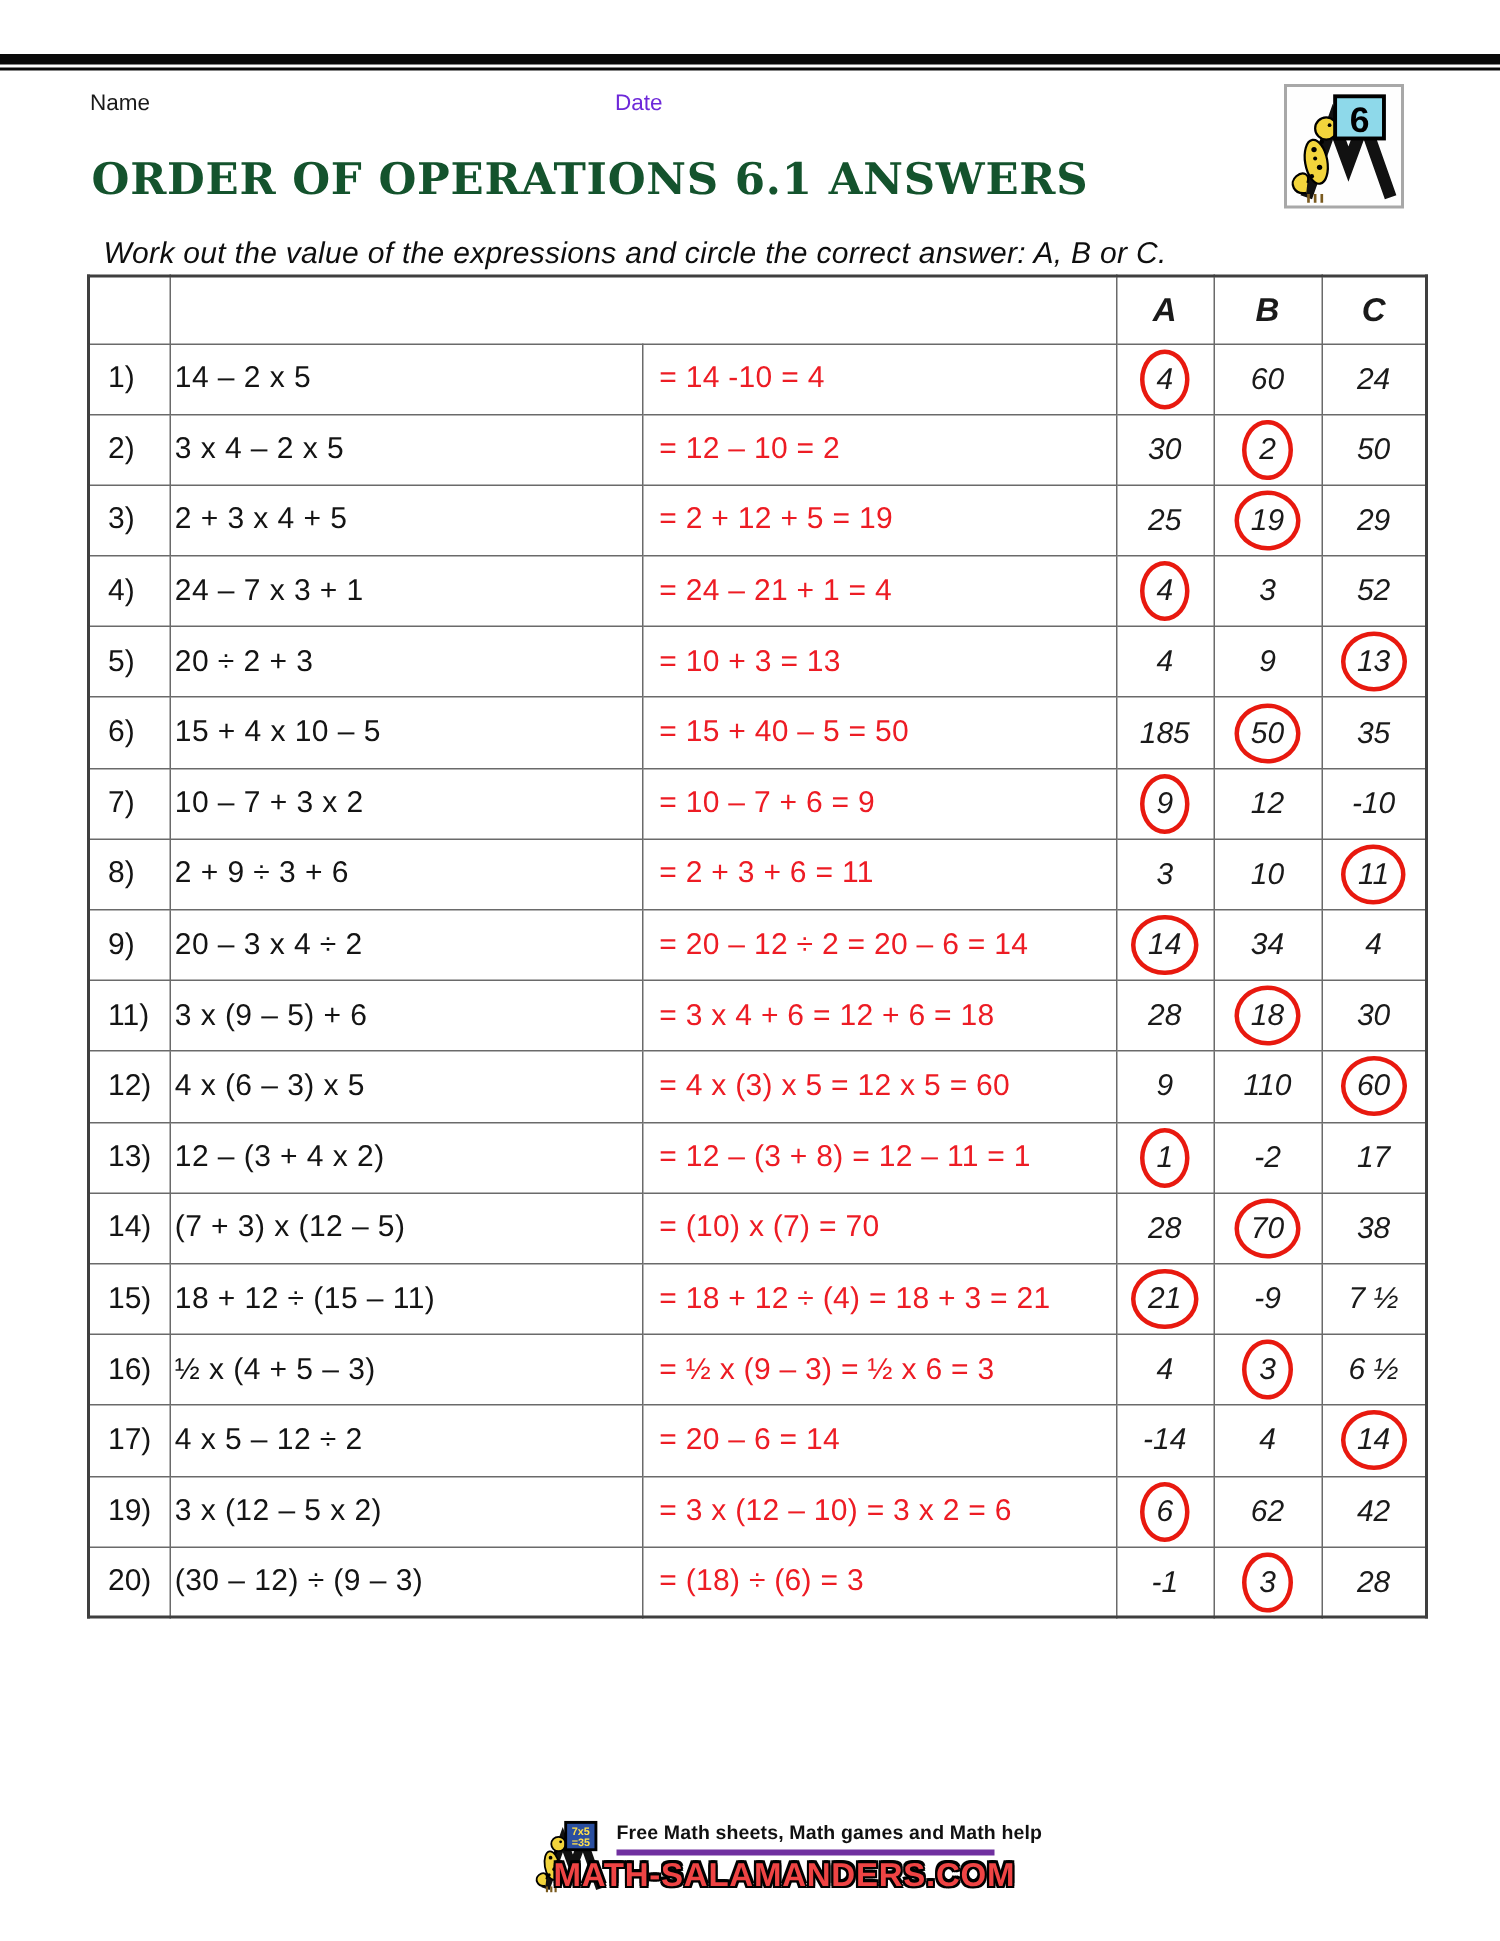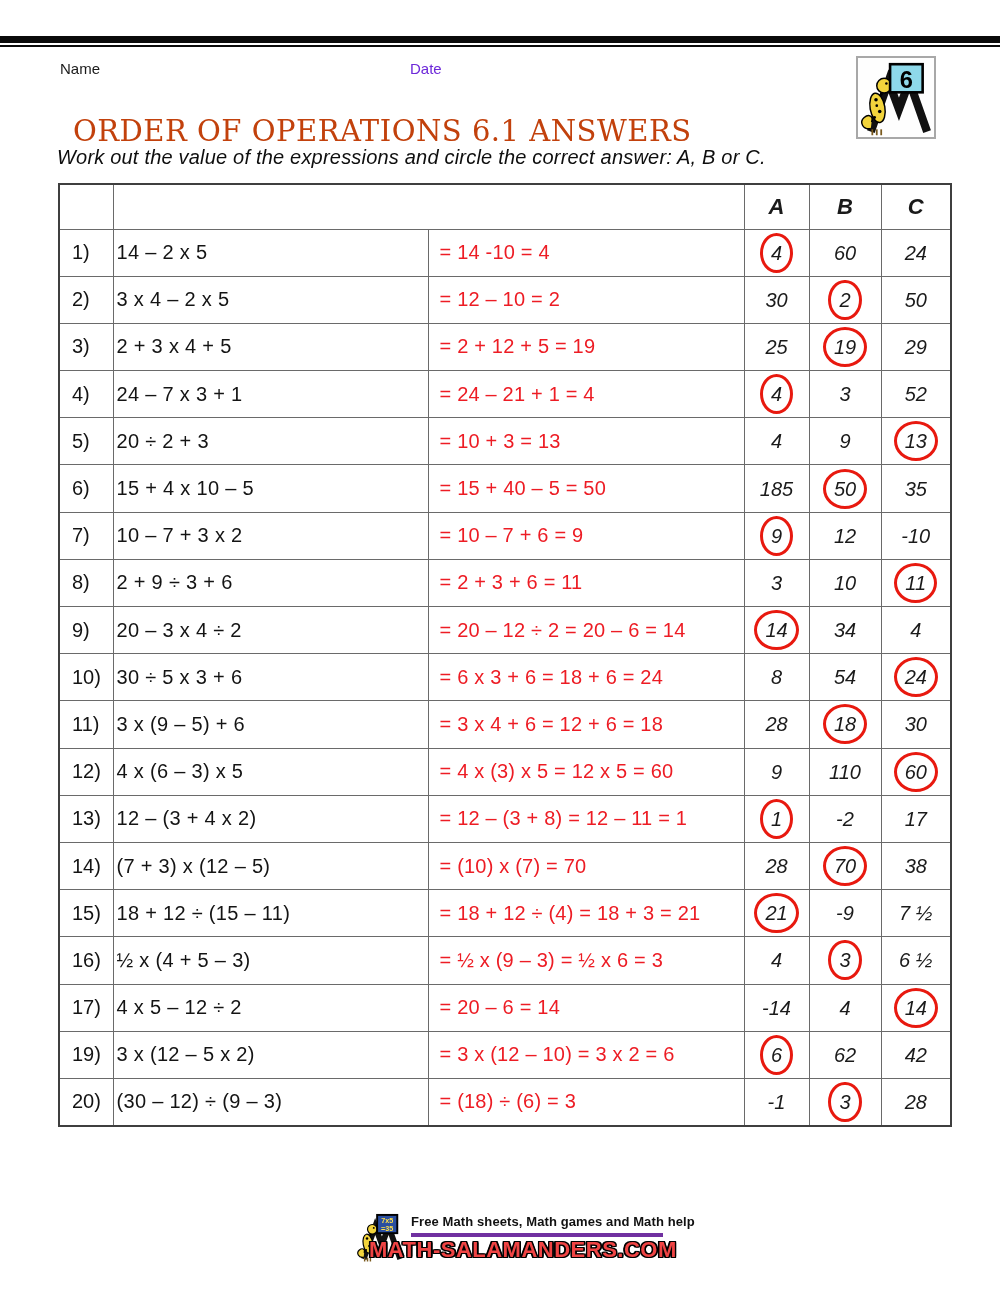--- a/index.html
+++ b/index.html
@@ -9,24 +9,24 @@
   .top-rule{position:absolute;left:0;top:36px;width:1000px;height:7px;background:#0a0a0a;}
   .top-rule-thin{position:absolute;left:0;top:45px;width:1000px;height:2px;background:#0a0a0a;}
 
   .name-label{position:absolute;left:60px;top:60px;font-size:15px;color:#1a1a1a;}
   .date-label{position:absolute;left:410px;top:60px;font-size:15px;color:#6d28d9;}
 
   .logo-box{position:absolute;left:856px;top:56px;width:80px;height:83px;
             border:2px solid #a8a8a8;background:#fefefe;box-sizing:border-box;}
   .logo-box svg{display:block;margin:1px auto 0;}
 
-  .page-title{position:absolute;left:57px;top:98px;margin:16px;
+  .page-title{position:absolute;left:57px;top:98px;margin:4px;
               font-family:"DejaVu Serif","Liberation Serif",serif;
-              font-weight:400;font-size:29px;letter-spacing:.5px;color:#c2410c;}
-  .instruction{position:absolute;left:57px;top:146px;margin:0;
+              font-weight:700;font-size:29px;letter-spacing:.5px;color:#14532d;}
+  .instruction{position:absolute;left:57px;top:146px;margin:12px;
                font-size:20px;font-style:italic;color:#0e0e0e;letter-spacing:.2px;}
 
   table.worksheet{position:absolute;left:58px;top:183px;width:892px;
                   border-collapse:collapse;table-layout:fixed;
                   border:2px solid #3f3f3f;}
   .worksheet th,.worksheet td{border:1.6px solid #6a6a6a;box-sizing:border-box;
                   overflow:visible;white-space:nowrap;}
   .worksheet thead tr{height:45px;}
   .worksheet tbody tr{height:47.2px;}
   .worksheet th{font-style:italic;font-size:22px;font-weight:600;text-align:center;color:#1a1a1a;}
@@ -167,28 +167,20 @@
       <td class="ans-cell"><span class="ans">10</span></td>
       <td class="ans-cell"><span class="ans circled">11</span></td>
     </tr>
     <tr>
       <td class="num">9)</td>
       <td class="expr">20 – 3 x 4 ÷ 2</td>
       <td class="work">= 20 – 12 ÷ 2 = 20 – 6 = 14</td>
       <td class="ans-cell"><span class="ans circled">14</span></td>
       <td class="ans-cell"><span class="ans">34</span></td>
       <td class="ans-cell"><span class="ans">4</span></td>
-    </tr>
-    <tr>
-      <td class="num">10)</td>
-      <td class="expr">30 ÷ 5 x 3 + 6</td>
-      <td class="work">= 6 x 3 + 6 = 18 + 6 = 24</td>
-      <td class="ans-cell"><span class="ans">8</span></td>
-      <td class="ans-cell"><span class="ans">54</span></td>
-      <td class="ans-cell"><span class="ans circled">24</span></td>
     </tr>
     <tr>
       <td class="num">11)</td>
       <td class="expr">3 x (9 – 5) + 6</td>
       <td class="work">= 3 x 4 + 6 = 12 + 6 = 18</td>
       <td class="ans-cell"><span class="ans">28</span></td>
       <td class="ans-cell"><span class="ans circled">18</span></td>
       <td class="ans-cell"><span class="ans">30</span></td>
     </tr>
     <tr>

